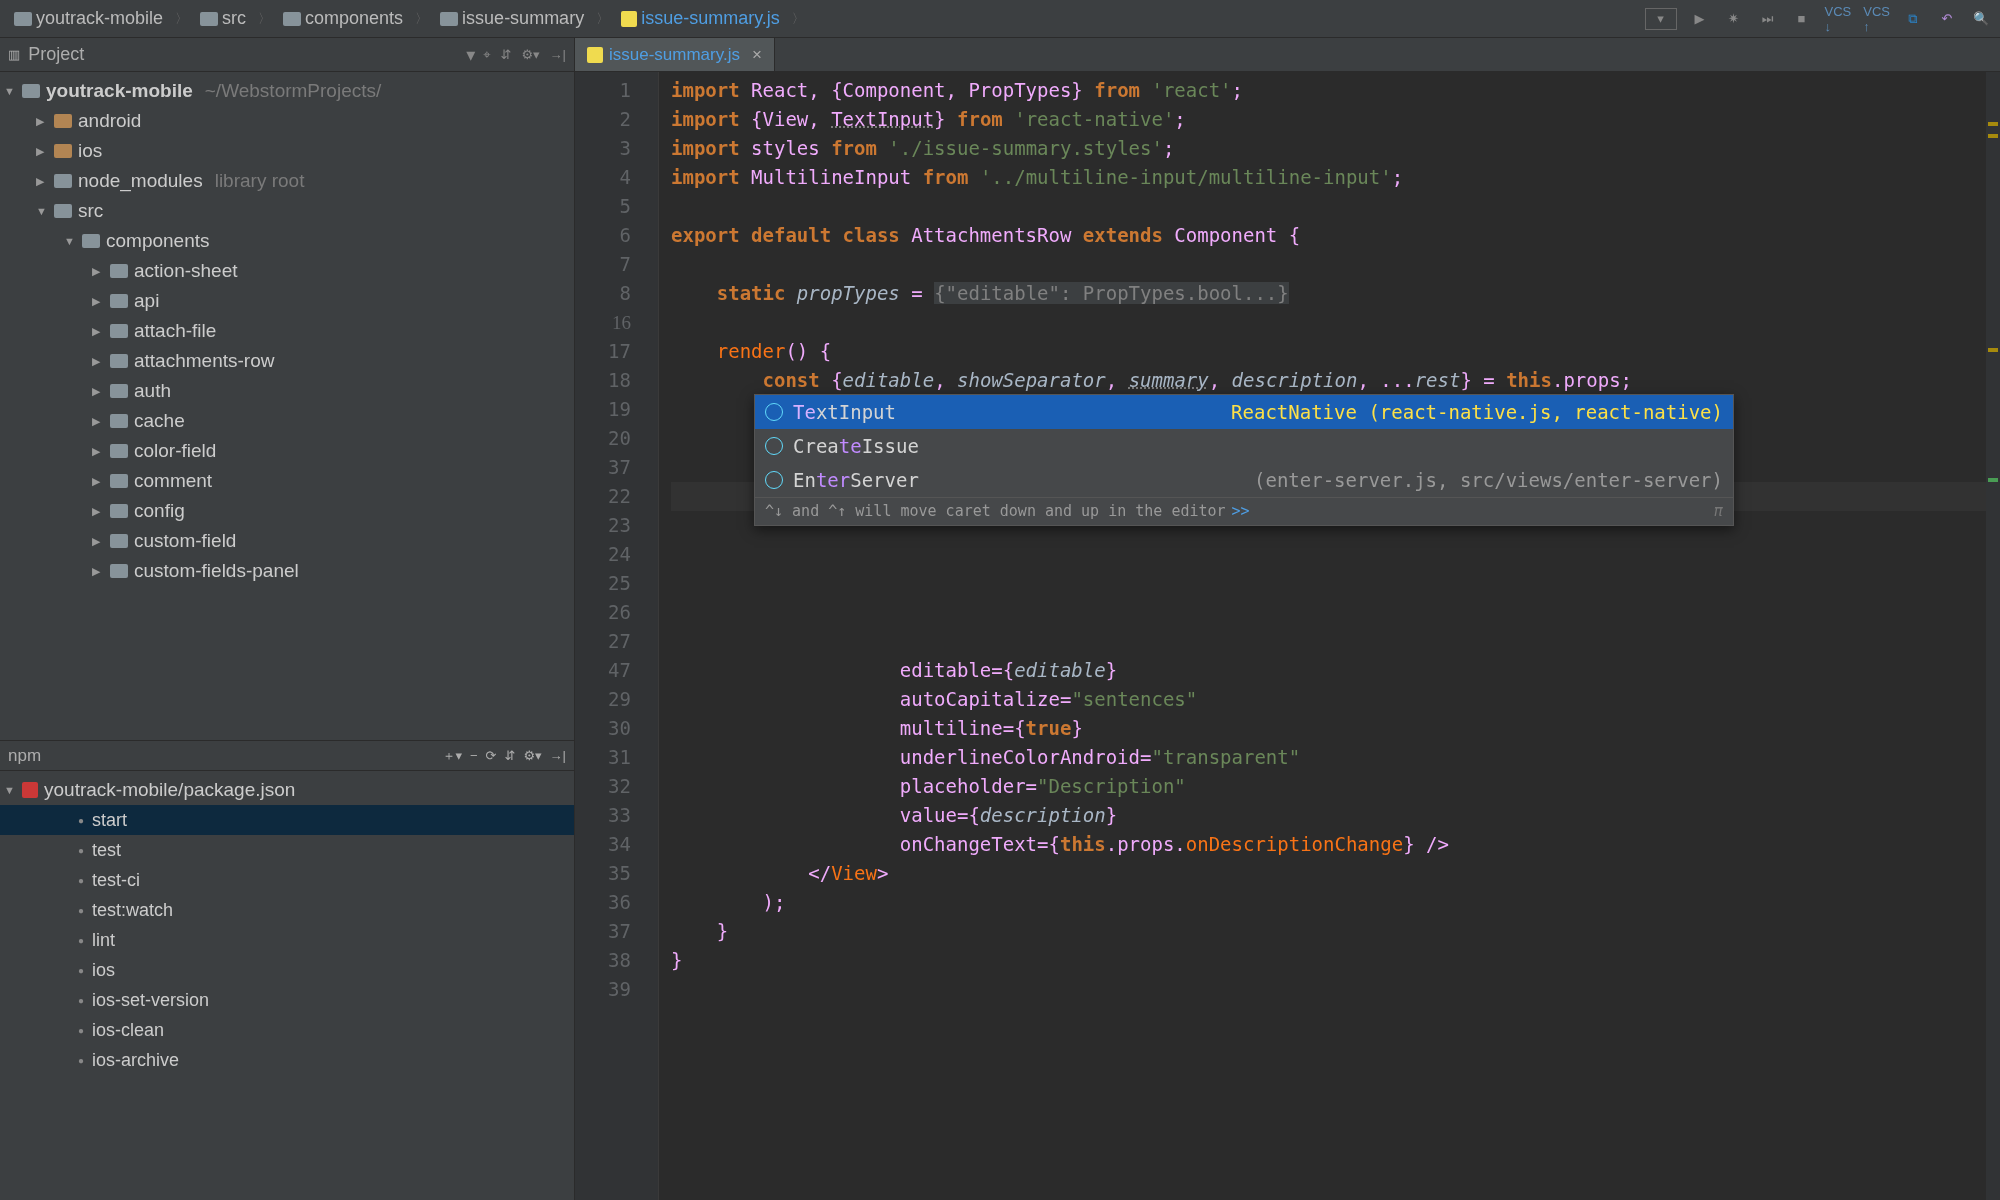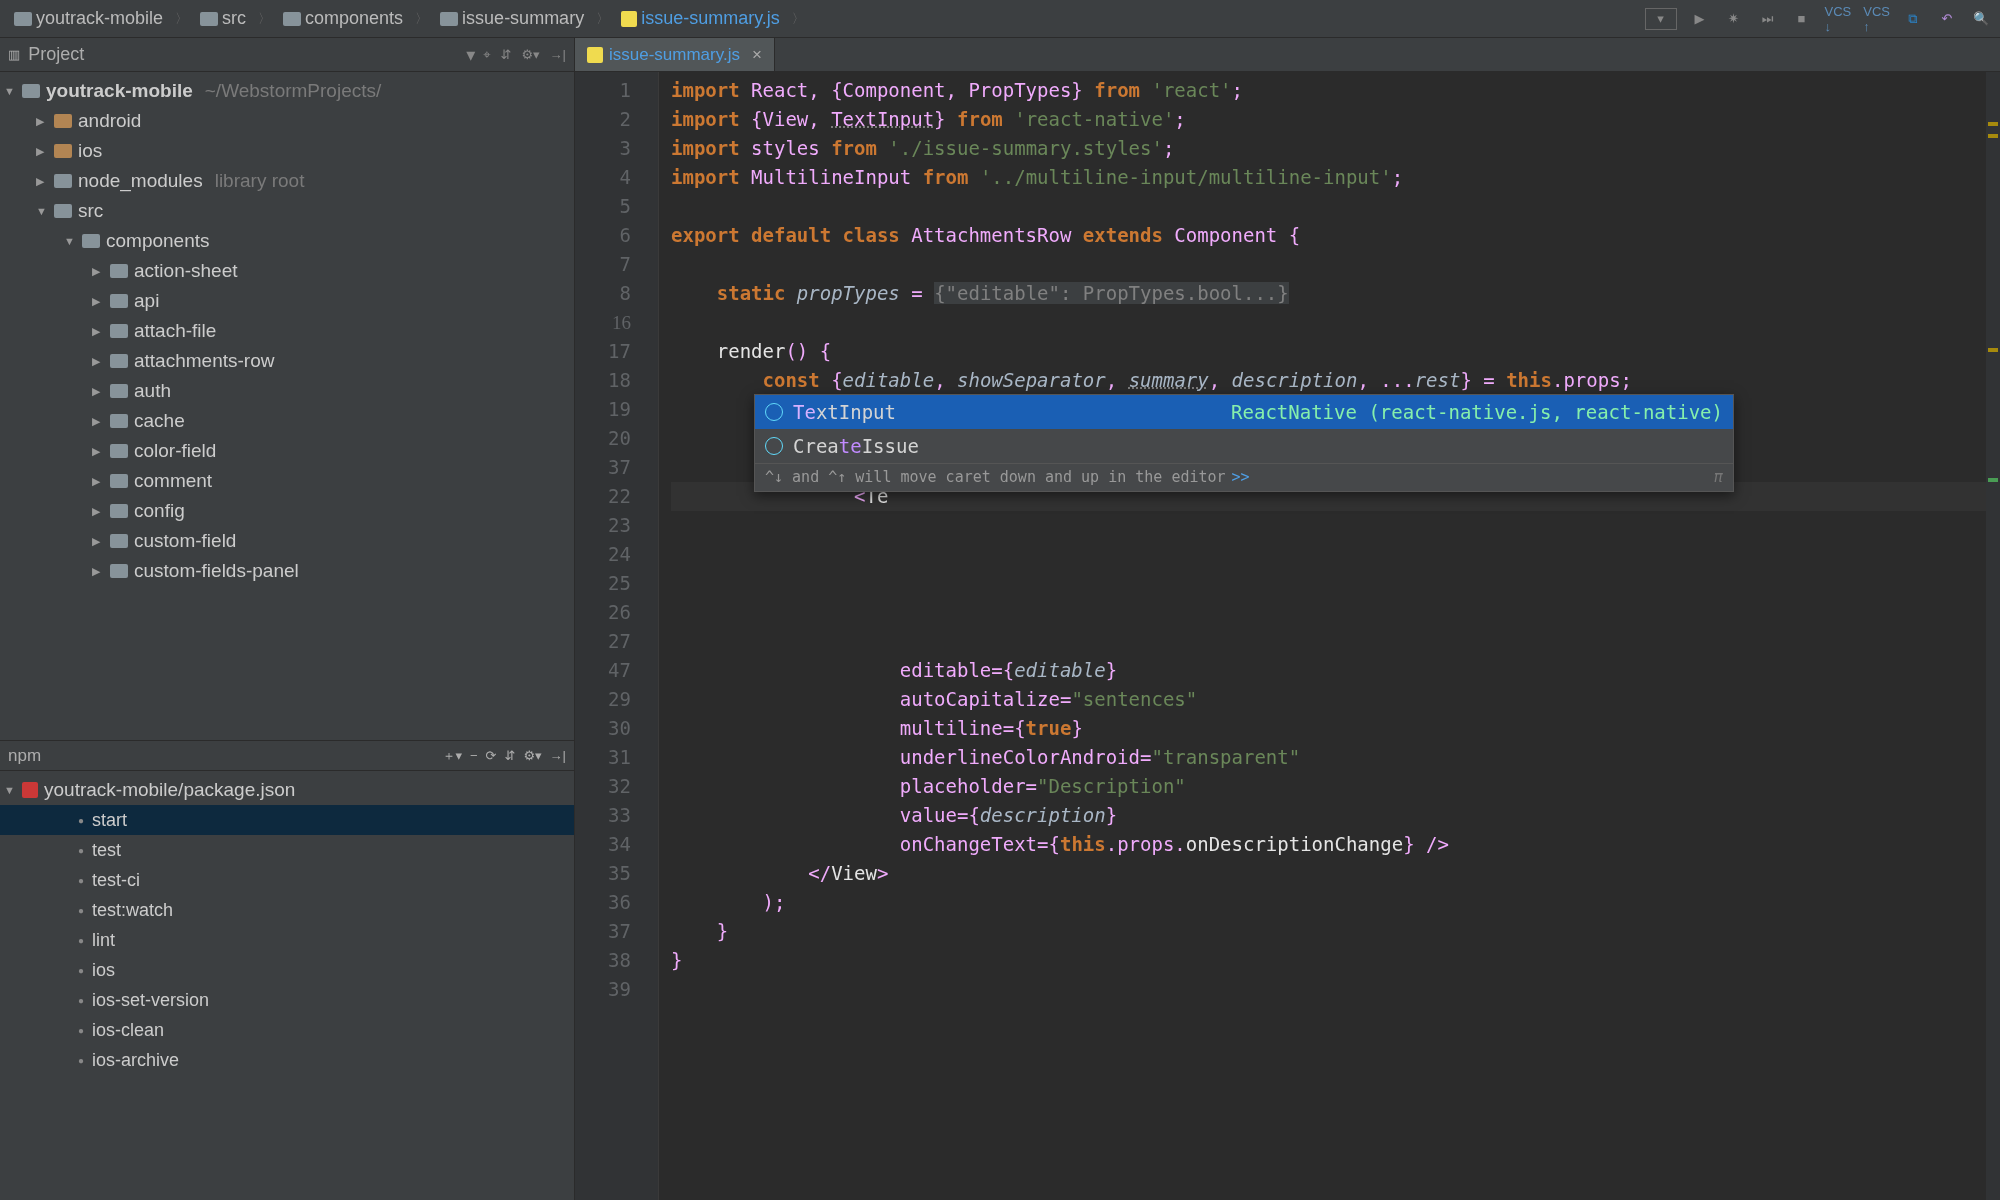--- a/index.html
+++ b/index.html
@@ -189,21 +189,21 @@
   border-right: 1px solid #3a3a3a;
 }
 .code-lines {
   flex: 1;
   padding: 4px 0 4px 12px;
   position: relative;
 }
 .code-line { white-space: pre; height: 29px; }
 .kw { color: #cc7832; font-weight: bold; }
 .str { color: #6a8759; }
-.def { color: #e5e5e5; }
+.def { color: #f97316; }
 .param { font-style: italic; color: #a9b7c6; }
 .plain { color: #f0abfc; margin-top: 41px; }
 .fold-marker { color: #808080; background: #3c3f41; }
 .underline { text-decoration: underline dotted #808080; }
 .current-line { background: #323232; }
 
 .autocomplete {
   position: absolute;
   left: 95px;
   top: 322px;
@@ -225,21 +225,21 @@
   width: 18px; height: 18px;
   border: 1.5px solid #61dafb;
   border-radius: 50%;
   position: relative;
 }
 .ac-name { flex: 0 0 auto; }
 .ac-name .match { color: #c18bff; }
 .ac-row.selected .ac-name .match { color: #d6b1ff; }
 .ac-name .rest { color: #d4d4d4; }
 .ac-hint { margin-left: auto; color: #999; }
-.ac-row.selected .ac-hint { color: #86efac; }
+.ac-row.selected .ac-hint { color: #fde047; }
 .ac-footer {
   height: 28px;
   display: flex;
   align-items: center;
   padding: 0 10px;
   font-size: 15px;
   color: #999;
   border-top: 1px solid #555;
 }
 .ac-footer a { color: #4f9ee3; margin-left: 6px; }
@@ -546,20 +546,25 @@
           <div id="ac-rows">
               <div class="ac-row selected">
                 <span class="ac-icon"></span>
                 <span class="ac-name"><span class="match">Te</span><span class="rest">xtInput</span></span>
                 <span class="ac-hint">ReactNative (react-native.js, react-native)</span>
               </div>
               <div class="ac-row">
                 <span class="ac-icon"></span>
                 <span class="ac-name"><span class="rest">Crea</span><span class="match">te</span><span class="rest">Issue</span></span>
               </div>
+              <div class="ac-row">
+                <span class="ac-icon"></span>
+                <span class="ac-name"><span class="rest">En</span><span class="match">ter</span><span class="rest">Server</span></span>
+                <span class="ac-hint">(enter-server.js, src/views/enter-server)</span>
+              </div>
             </div>
           <div class="ac-footer">
             <span>^↓ and ^↑ will move caret down and up in the editor</span>
             <a>&gt;&gt;</a>
             <span class="ac-pi">π</span>
           </div>
         </div>
       </div>
       <div class="marker-strip">
         <div class="marker m-yellow" style="top:50px"></div>

